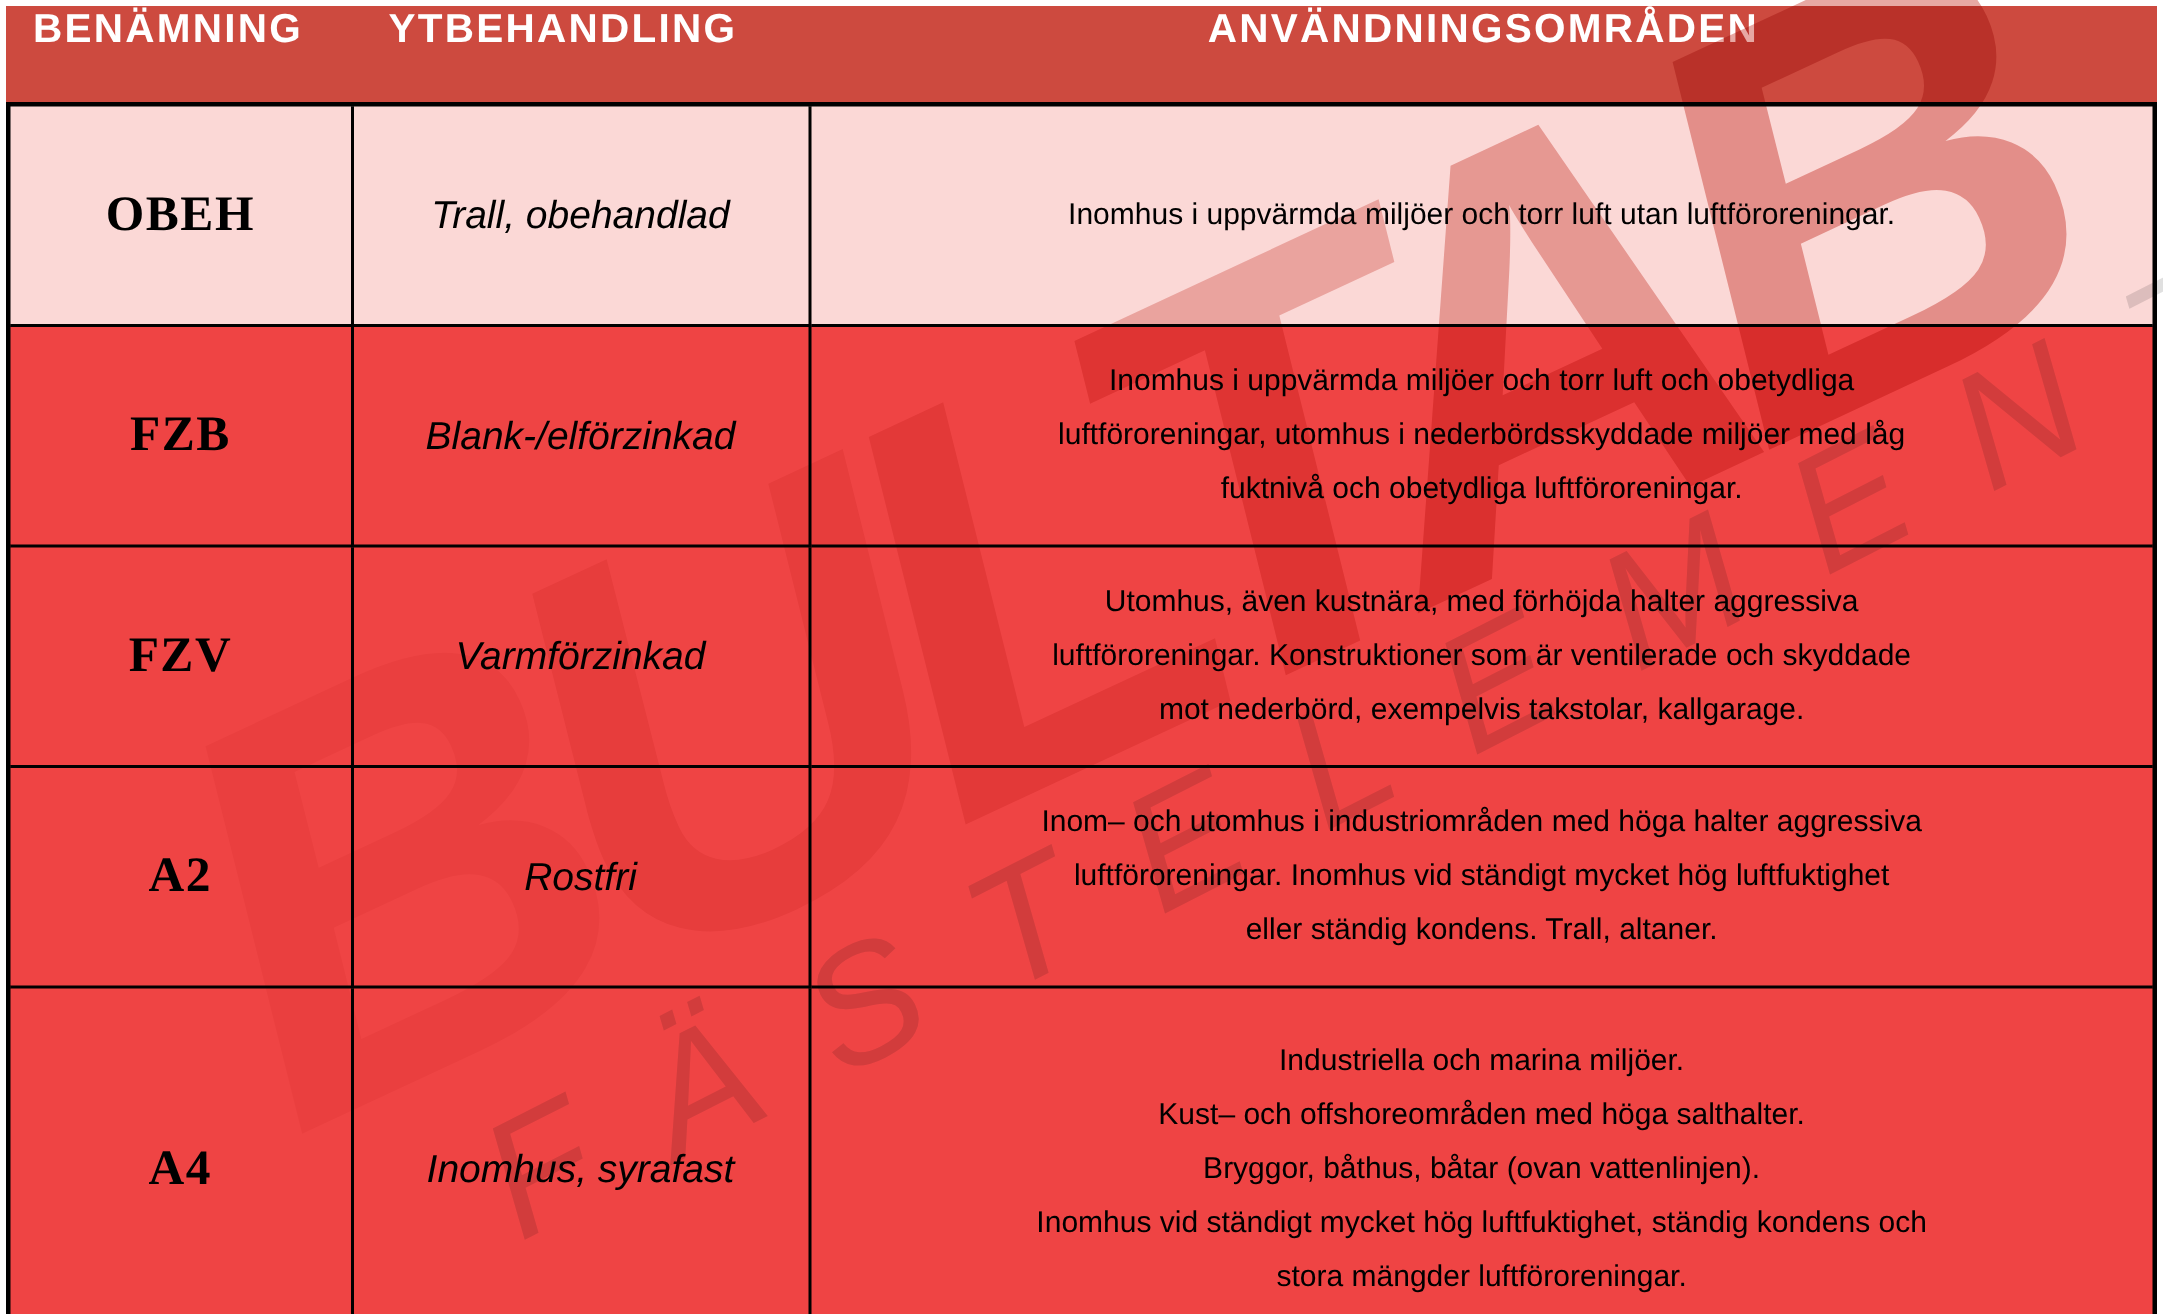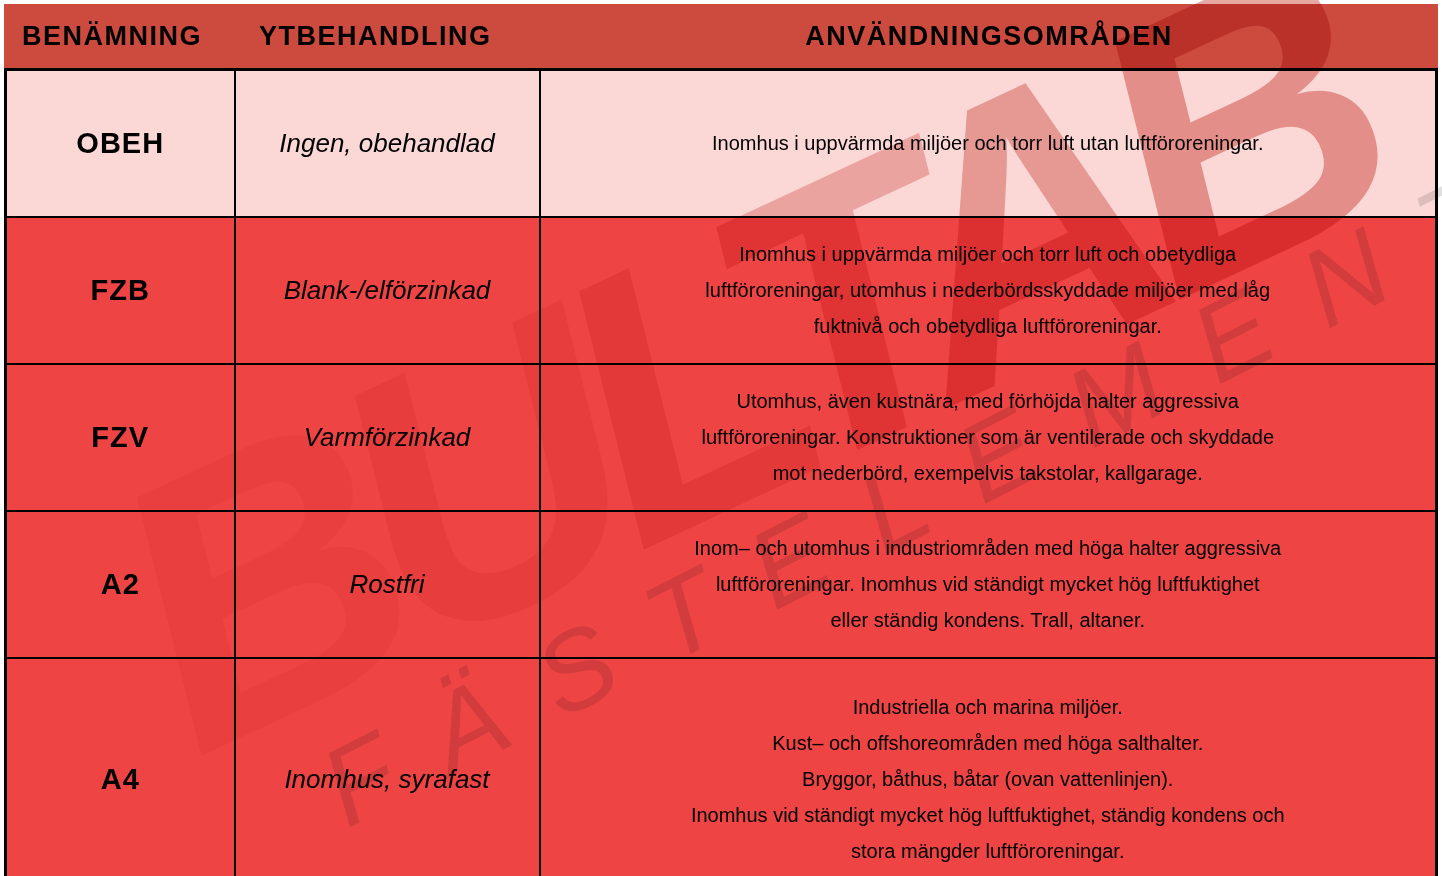--- a/index.html
+++ b/index.html
@@ -4,43 +4,43 @@
 <style>
   * { margin:0; padding:0; box-sizing:border-box; }
   html,body { background:#ffffff; font-family:"Liberation Sans", sans-serif; }
   #page {
     position:relative; width:1442px; height:876px;
     background:#ffffff; overflow:hidden;
   }
   
   .header-bar {
     position:absolute; left:4px; top:4px; width:1434px; height:64px;
-    background:#cd4a3f; display:flex; align-items:center;
-    color:#000000; font-weight:800; font-size:27px; letter-spacing:1.5px;
+    background:#cd4a3f; display:flex; 
+    color:#ffffff; font-weight:800; font-size:27px; letter-spacing:1.5px;
   }
   .hcell { white-space:nowrap; }
   .hcell.c1 { width:231px; padding-left:18px; }
   .hcell.c2 { width:305px; padding-left:24px; }
   .hcell.c3 { flex:1; text-align:center; }
   
   table.spec {
     position:absolute; left:4px; top:68px; width:1434px;
     border-collapse:collapse; table-layout:fixed;
     border:3px solid #000;
   }
   table.spec col.c1 { width:229px; }
   table.spec col.c2 { width:305px; }
   table.spec td {
     border:2px solid #000; vertical-align:middle; text-align:center;
     background:#ef4444; color:#000;
   }
   tr.r-std  td { height:147px; }
   tr.r-tall td { height:244px; }
   tr.highlight td { background:#fbd8d6; }
-  td.code-cell { font-weight:800; font-size:29px; letter-spacing:1px; }
+  td.code-cell { font-weight:800; font-size:33px; letter-spacing:1px;font-family:Liberation Serif, serif; }
   td.treatment-cell { font-style:italic; font-size:26px; }
   td.usage-cell { font-size:20px; line-height:36px; padding:8px 14px; }
   
   .watermark {
     position:absolute; inset:0; pointer-events:none; overflow:hidden;
     mix-blend-mode:multiply; z-index:5;
   }
   .wm-brand {
     position:absolute; left:140px; top:450px;
     font-size:380px; line-height:380px; font-weight:bold; font-style:italic;
@@ -73,21 +73,21 @@
 
   <table class="spec">
     <colgroup>
         <col class="c1">
         <col class="c2">
         <col class="c3">
       </colgroup>
     <tbody>
       <tr class="r-std highlight">
         <td class="code-cell">OBEH</td>
-        <td class="treatment-cell">Ingen, obehandlad</td>
+        <td class="treatment-cell">Trall, obehandlad</td>
         <td class="usage-cell">Inomhus i uppvärmda miljöer och torr luft utan luftföroreningar.</td>
       </tr>
       <tr class="r-std">
         <td class="code-cell">FZB</td>
         <td class="treatment-cell">Blank-/elförzinkad</td>
         <td class="usage-cell">Inomhus i uppvärmda miljöer och torr luft och obetydliga<br>luftföroreningar, utomhus i nederbördsskyddade miljöer med låg<br>fuktnivå och obetydliga luftföroreningar.</td>
       </tr>
       <tr class="r-std">
         <td class="code-cell">FZV</td>
         <td class="treatment-cell">Varmförzinkad</td>

